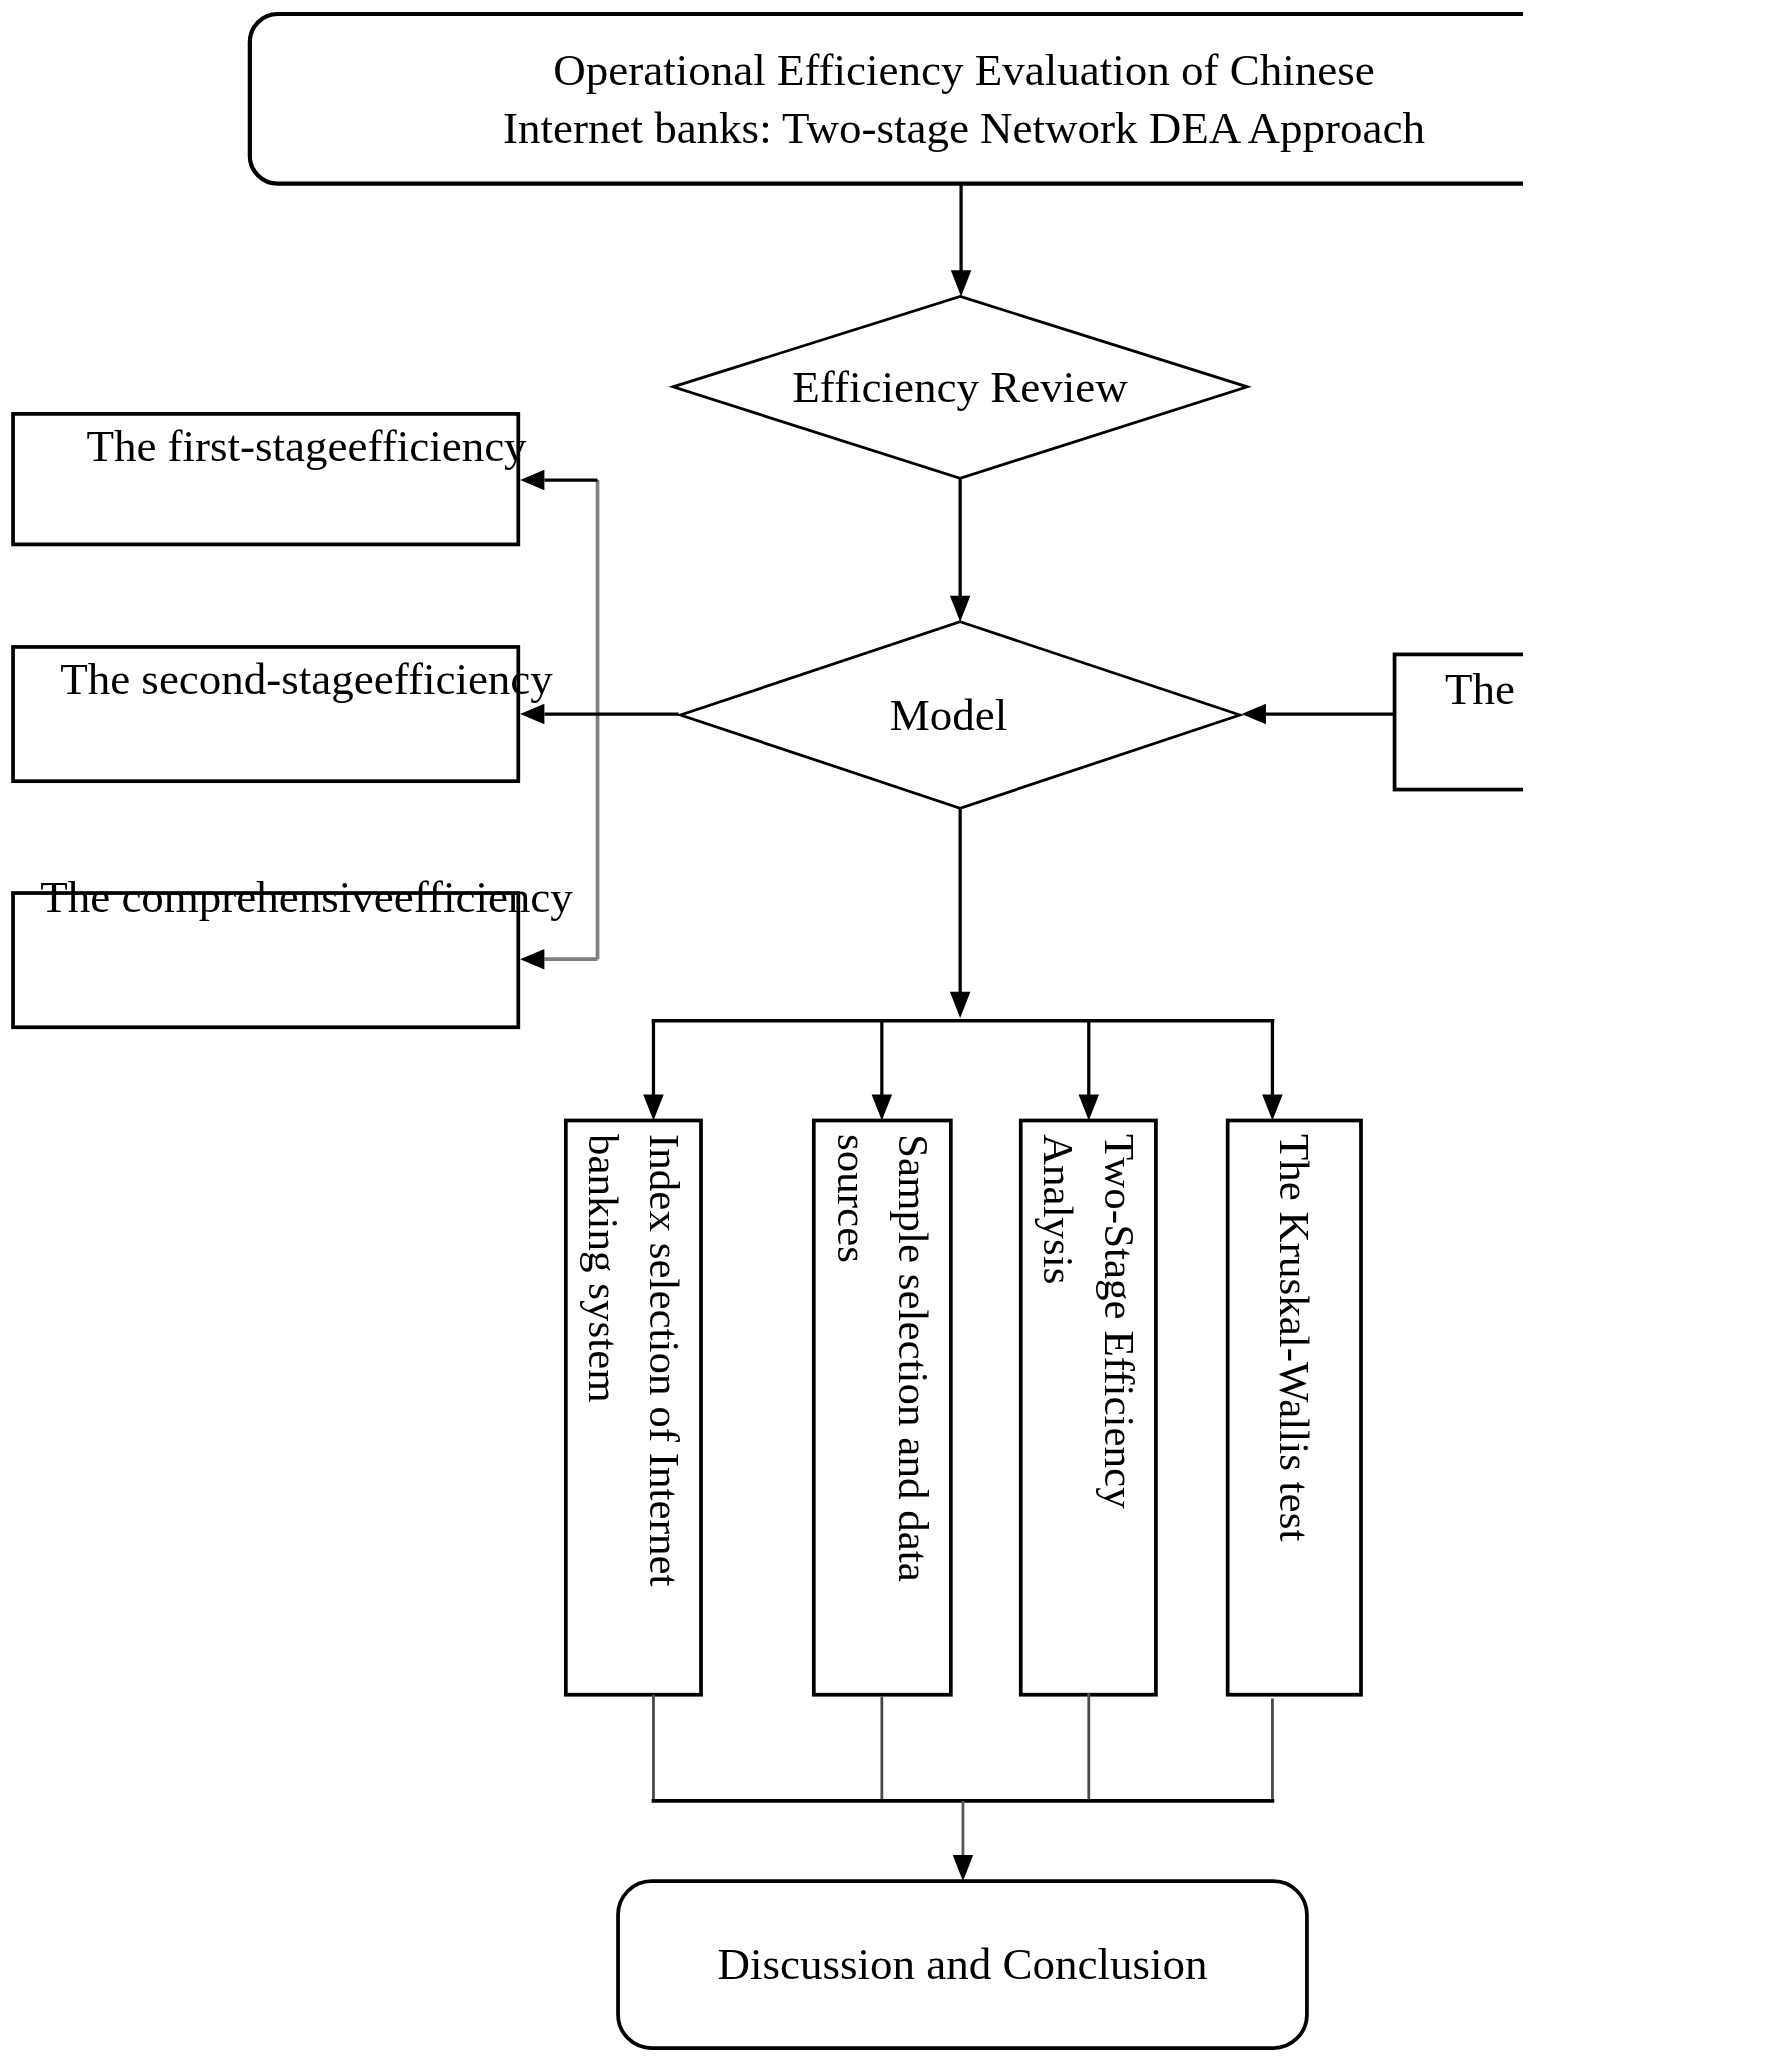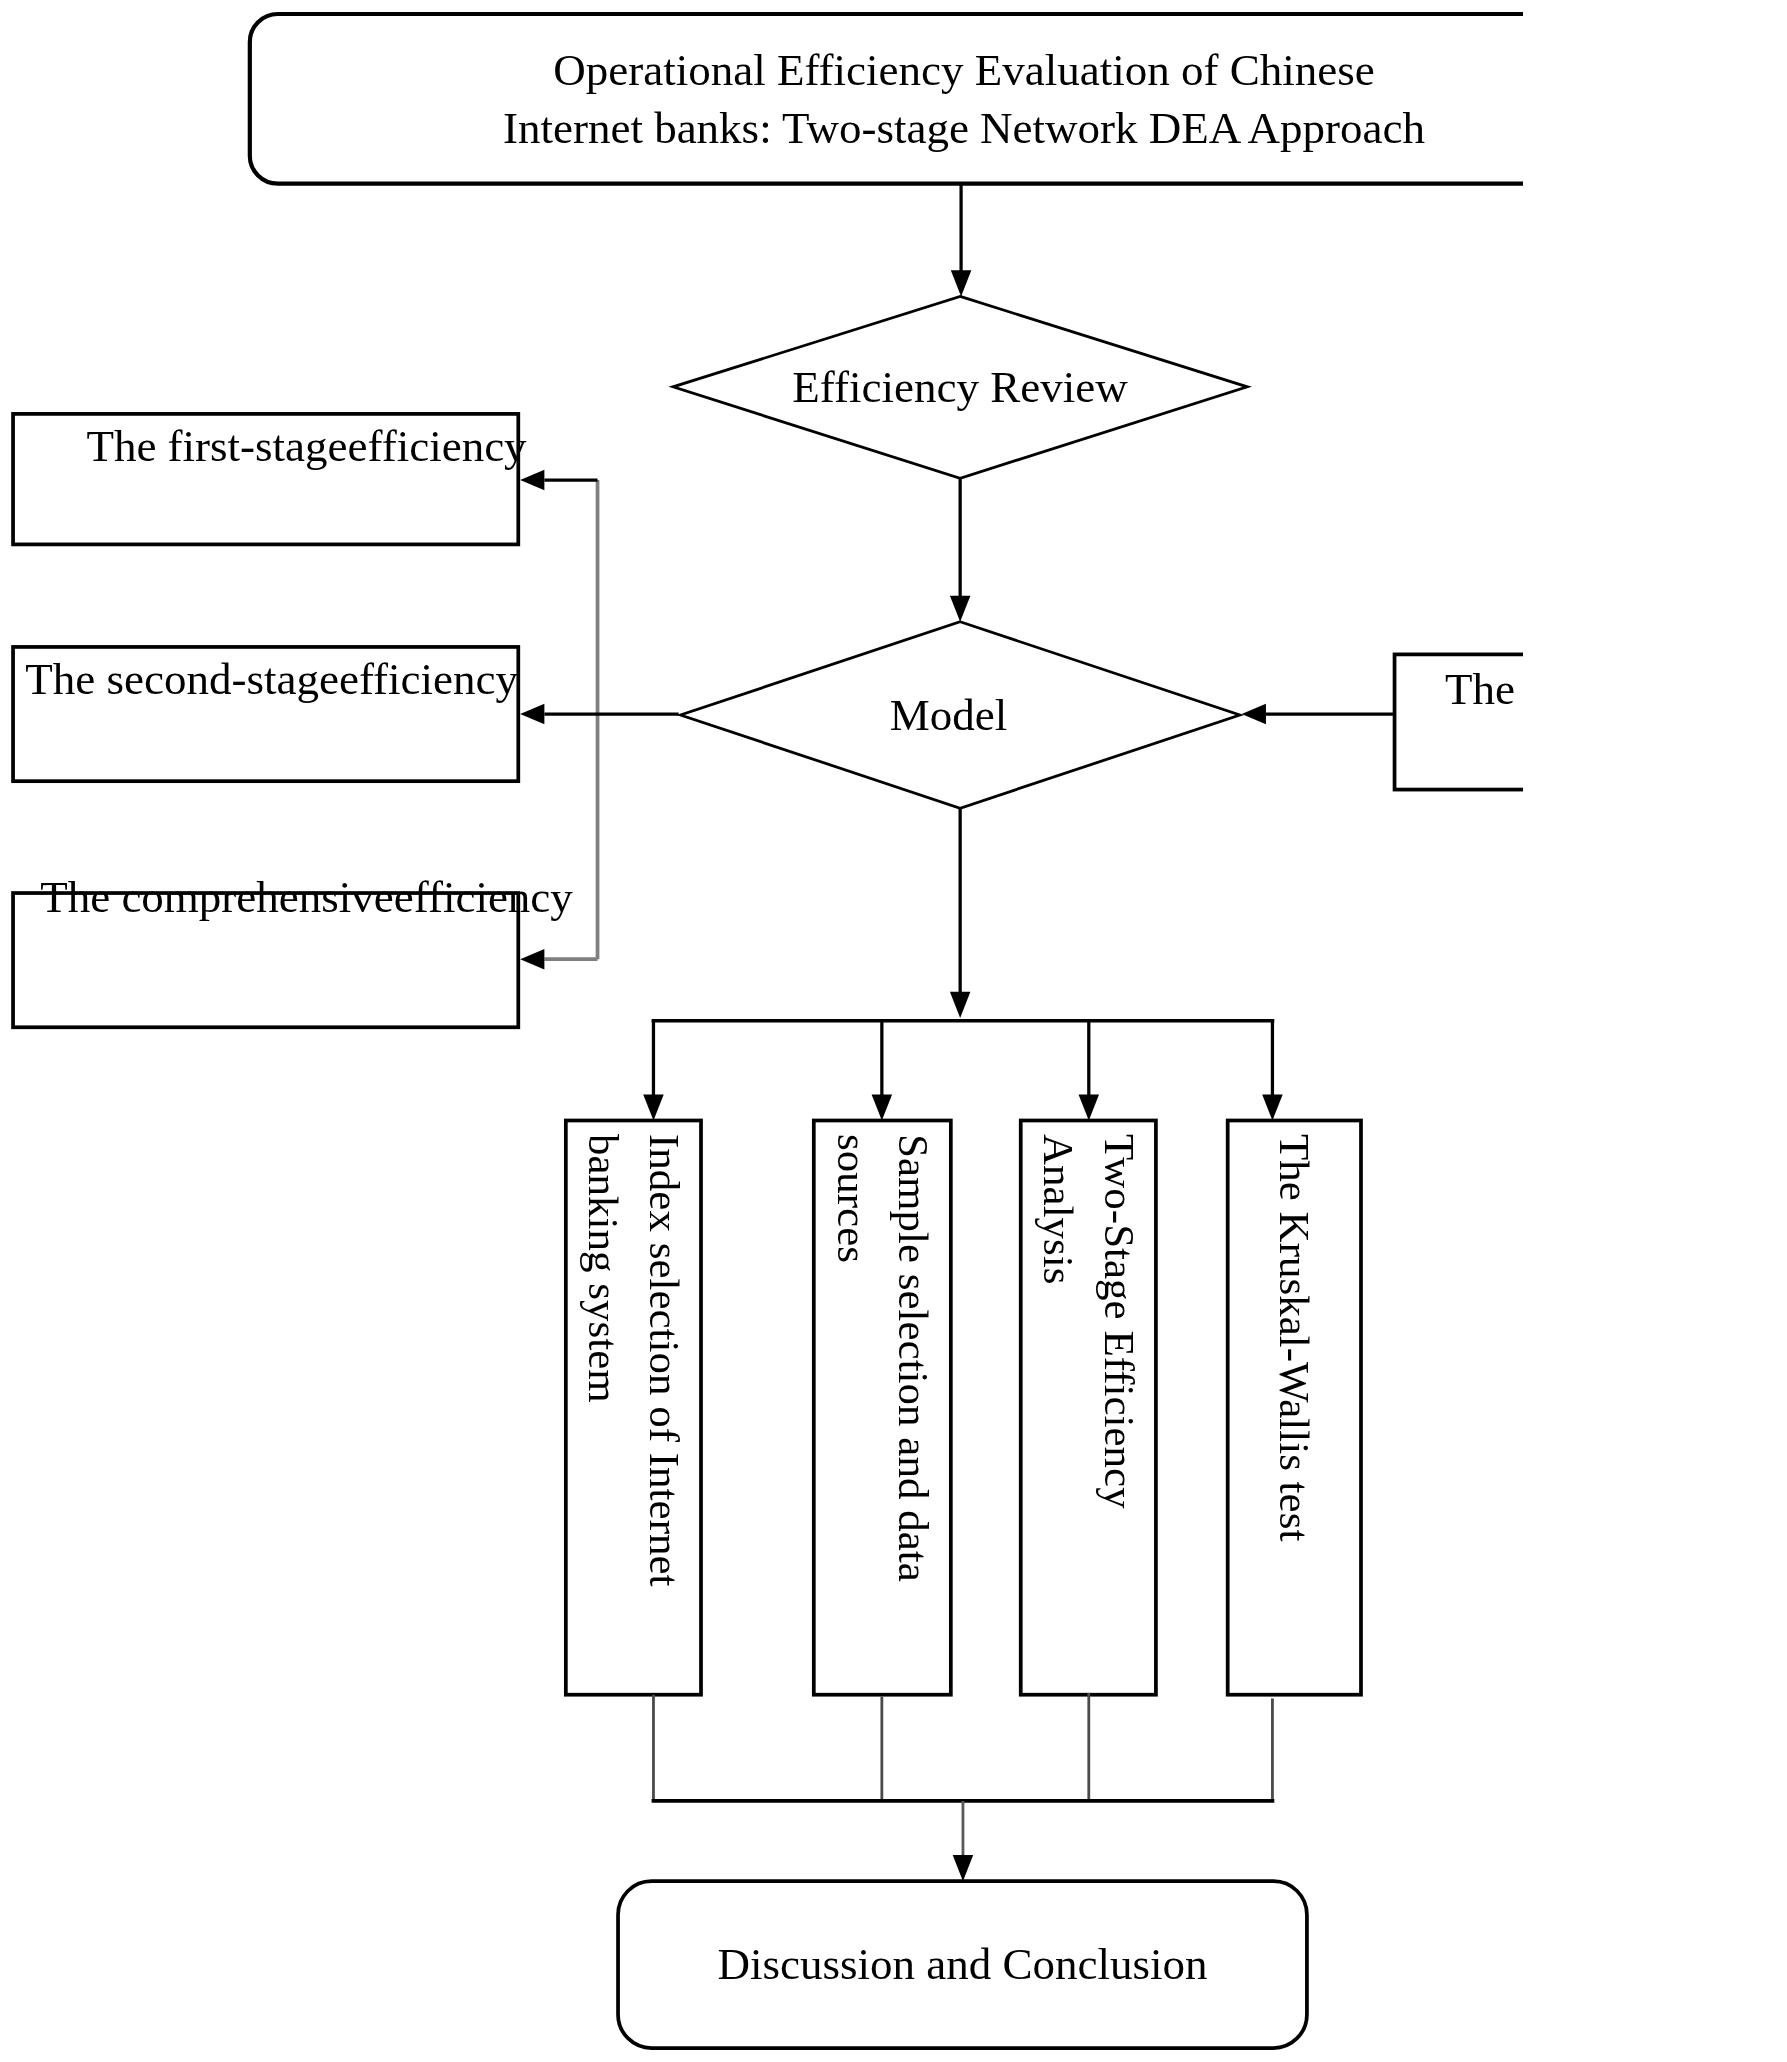--- a/index.html
+++ b/index.html
@@ -130,21 +130,21 @@
 
   <div class="lbl" style="left:673px; top:296px; width:574px; height:182px;">Efficiency Review</div>
 
   <div class="lbl" style="left:669px; top:622px; width:559px; height:186px;">Model</div>
 
   <div class="lbl multi" style="left:13px; top:414px; width:505px; height:131px; padding-left:82px; box-sizing:border-box;">
     <span>The first-stage</span>
     <span>efficiency</span>
   </div>
 
-  <div class="lbl multi" style="left:13px; top:647px; width:505px; height:134px; padding-left:82px; box-sizing:border-box;justify-content:flex-end;">
+  <div class="lbl multi" style="left:13px; top:647px; width:505px; height:134px; padding-left:82px; box-sizing:border-box;">
     <span>The second-stage</span>
     <span>efficiency</span>
   </div>
 
   <div class="lbl multi" style="left:13px; top:865px; width:505px; height:134px; padding-left:82px; box-sizing:border-box;">
     <span>The comprehensive</span>
     <span>efficiency</span>
   </div>
 
   <div class="lbl" style="left:1395px; top:622px; width:385px; height:135px;">The source data</div>

